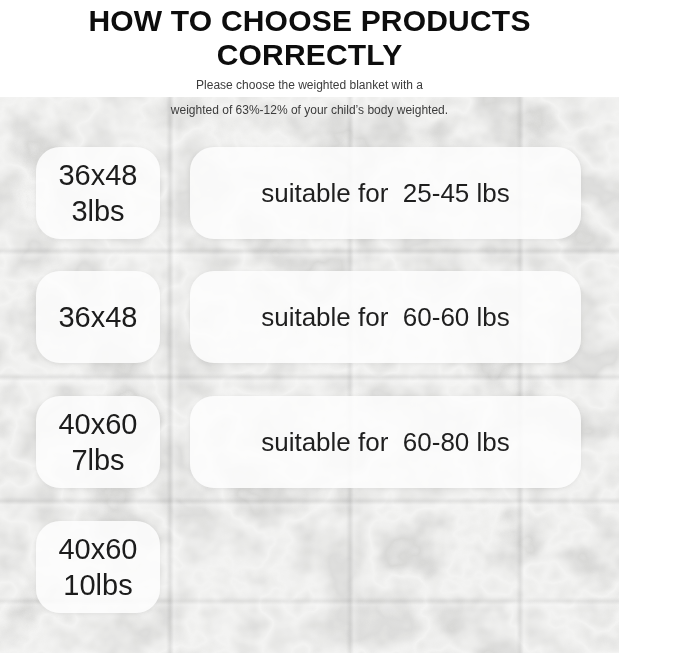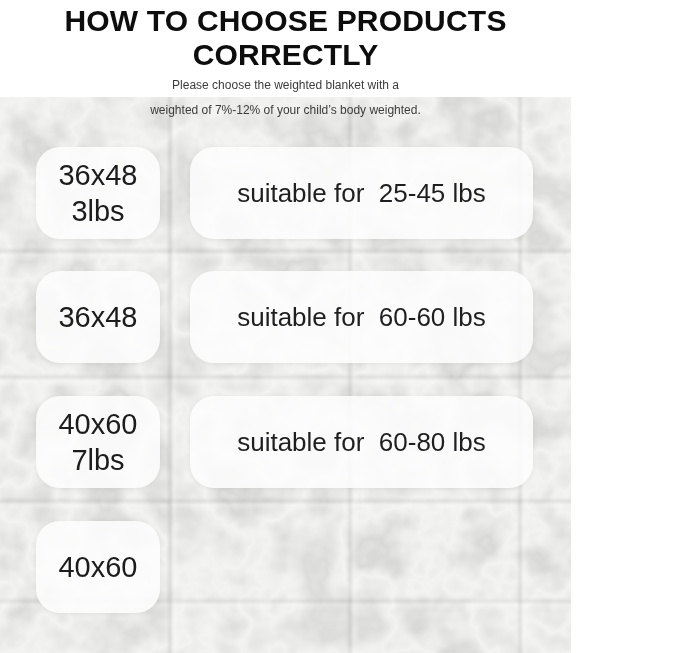--- a/index.html
+++ b/index.html
@@ -3,21 +3,21 @@
 <meta charset="utf-8">
 <style>
   html, body {
     margin: 0;
     padding: 0;
     background: #ffffff;
     font-family: "Liberation Sans", sans-serif;
   }
   .page {
     position: relative;
-    width: 571px;
+    width: 619px;
     height: 653px;
     background: #fdba74;
     overflow: hidden;
   }
 
   
   .header {
     position: absolute;
     top: 0; left: 0; right: 0;
     height: 97px;
@@ -124,21 +124,21 @@
   }
 </style>
 </head>
 <body>
 
 <div class="page">
 
   <div class="header">
     <h1 class="page-title">HOW TO CHOOSE PRODUCTS CORRECTLY</h1>
     <div class="subtitle">Please choose the weighted blanket with a</div>
-    <div class="subtitle">weighted of 7%-12% of your child’s body weighted.</div>
+    <div class="subtitle">weighted of 63%-12% of your child’s body weighted.</div>
   </div>
 
   <div class="texture-area">
     <svg viewBox="0 0 679 556" preserveAspectRatio="none" aria-hidden="true">
       <defs>
         <filter id="marble" x="0" y="0" width="100%" height="100%">
           <feTurbulence type="fractalNoise" baseFrequency="0.012 0.015" numOctaves="4" seed="11" stitchTiles="stitch" result="noise"></feTurbulence>
           <feColorMatrix in="noise" type="saturate" values="0" result="gray"></feColorMatrix>
           <feComponentTransfer in="gray" result="mapped">
             <feFuncR type="table" tableValues="0.64 0.84 0.72 0.90 0.69 0.93 0.80"></feFuncR>
@@ -182,17 +182,18 @@
         <div class="size-line">7lbs</div>
       </div>
       <div class="card suitable-card">
         <div class="suitable-line">suitable for  60-80 lbs</div>
       </div>
     </div>
 
     <div class="row row-3">
       <div class="card size-card">
         <div class="size-line">40x60</div>
+        <div class="size-line">10lbs</div>
       </div>
     </div>
 
   </div>
 </div>
 
 </body></html>

